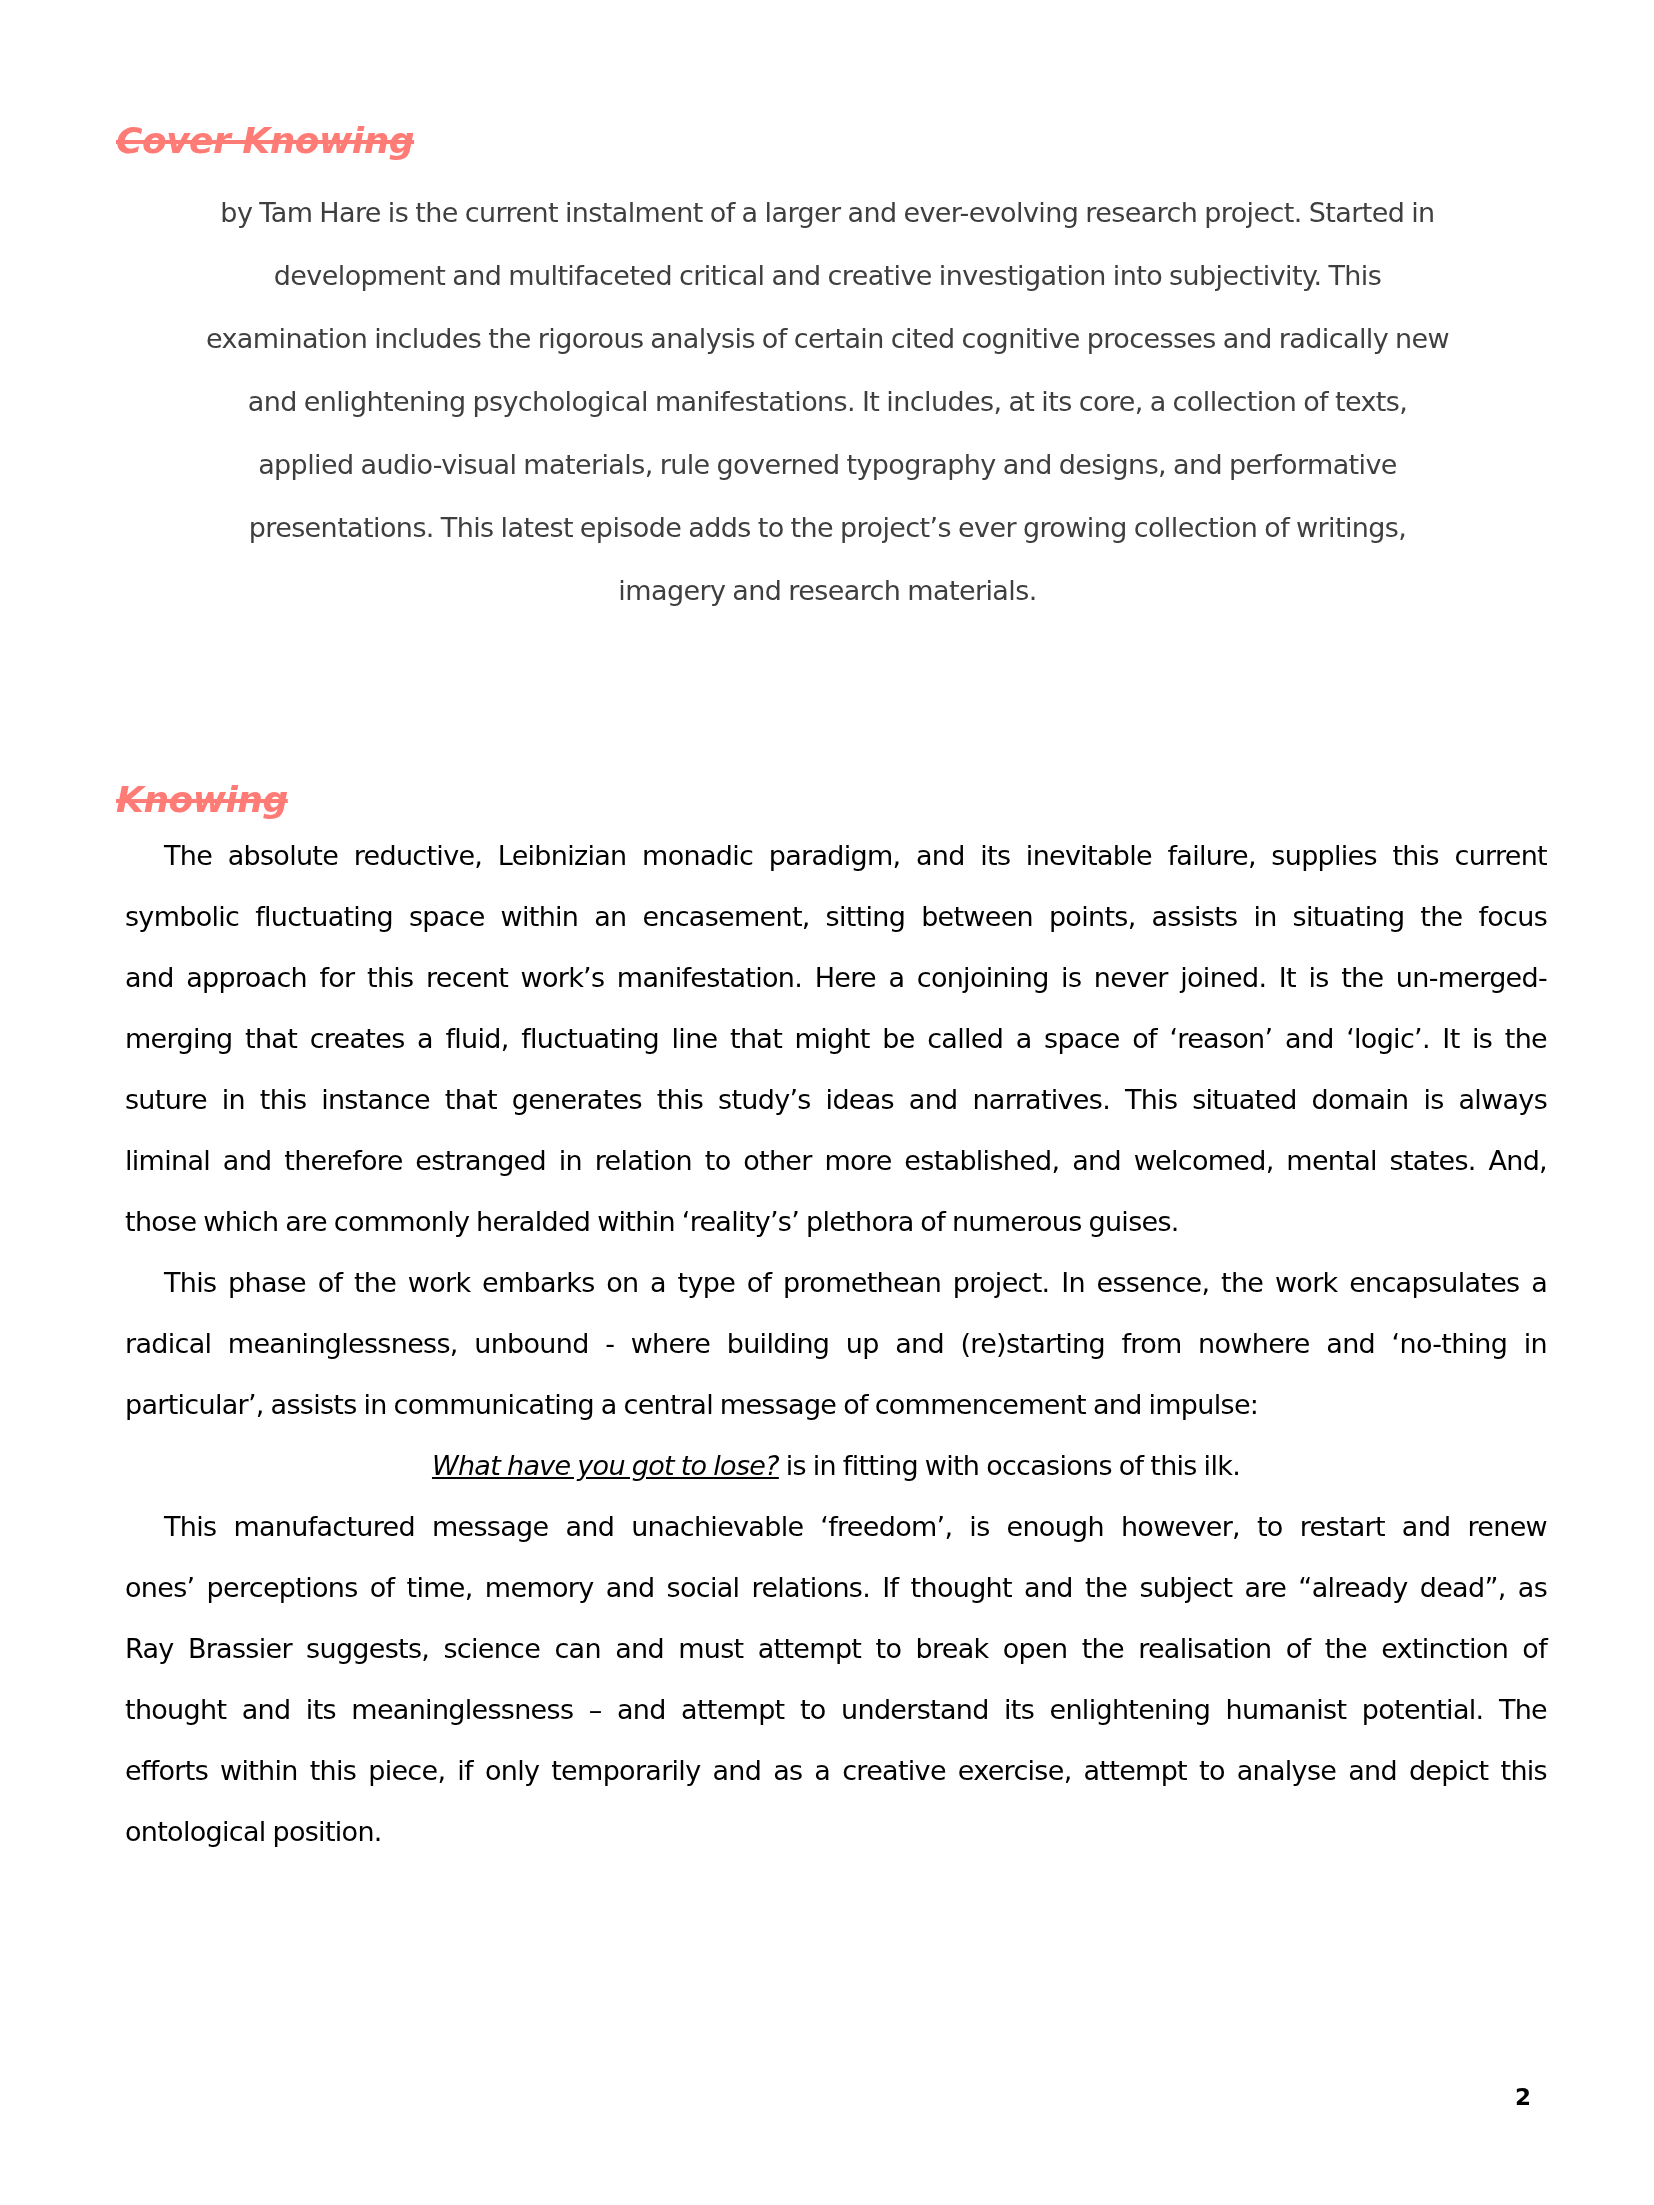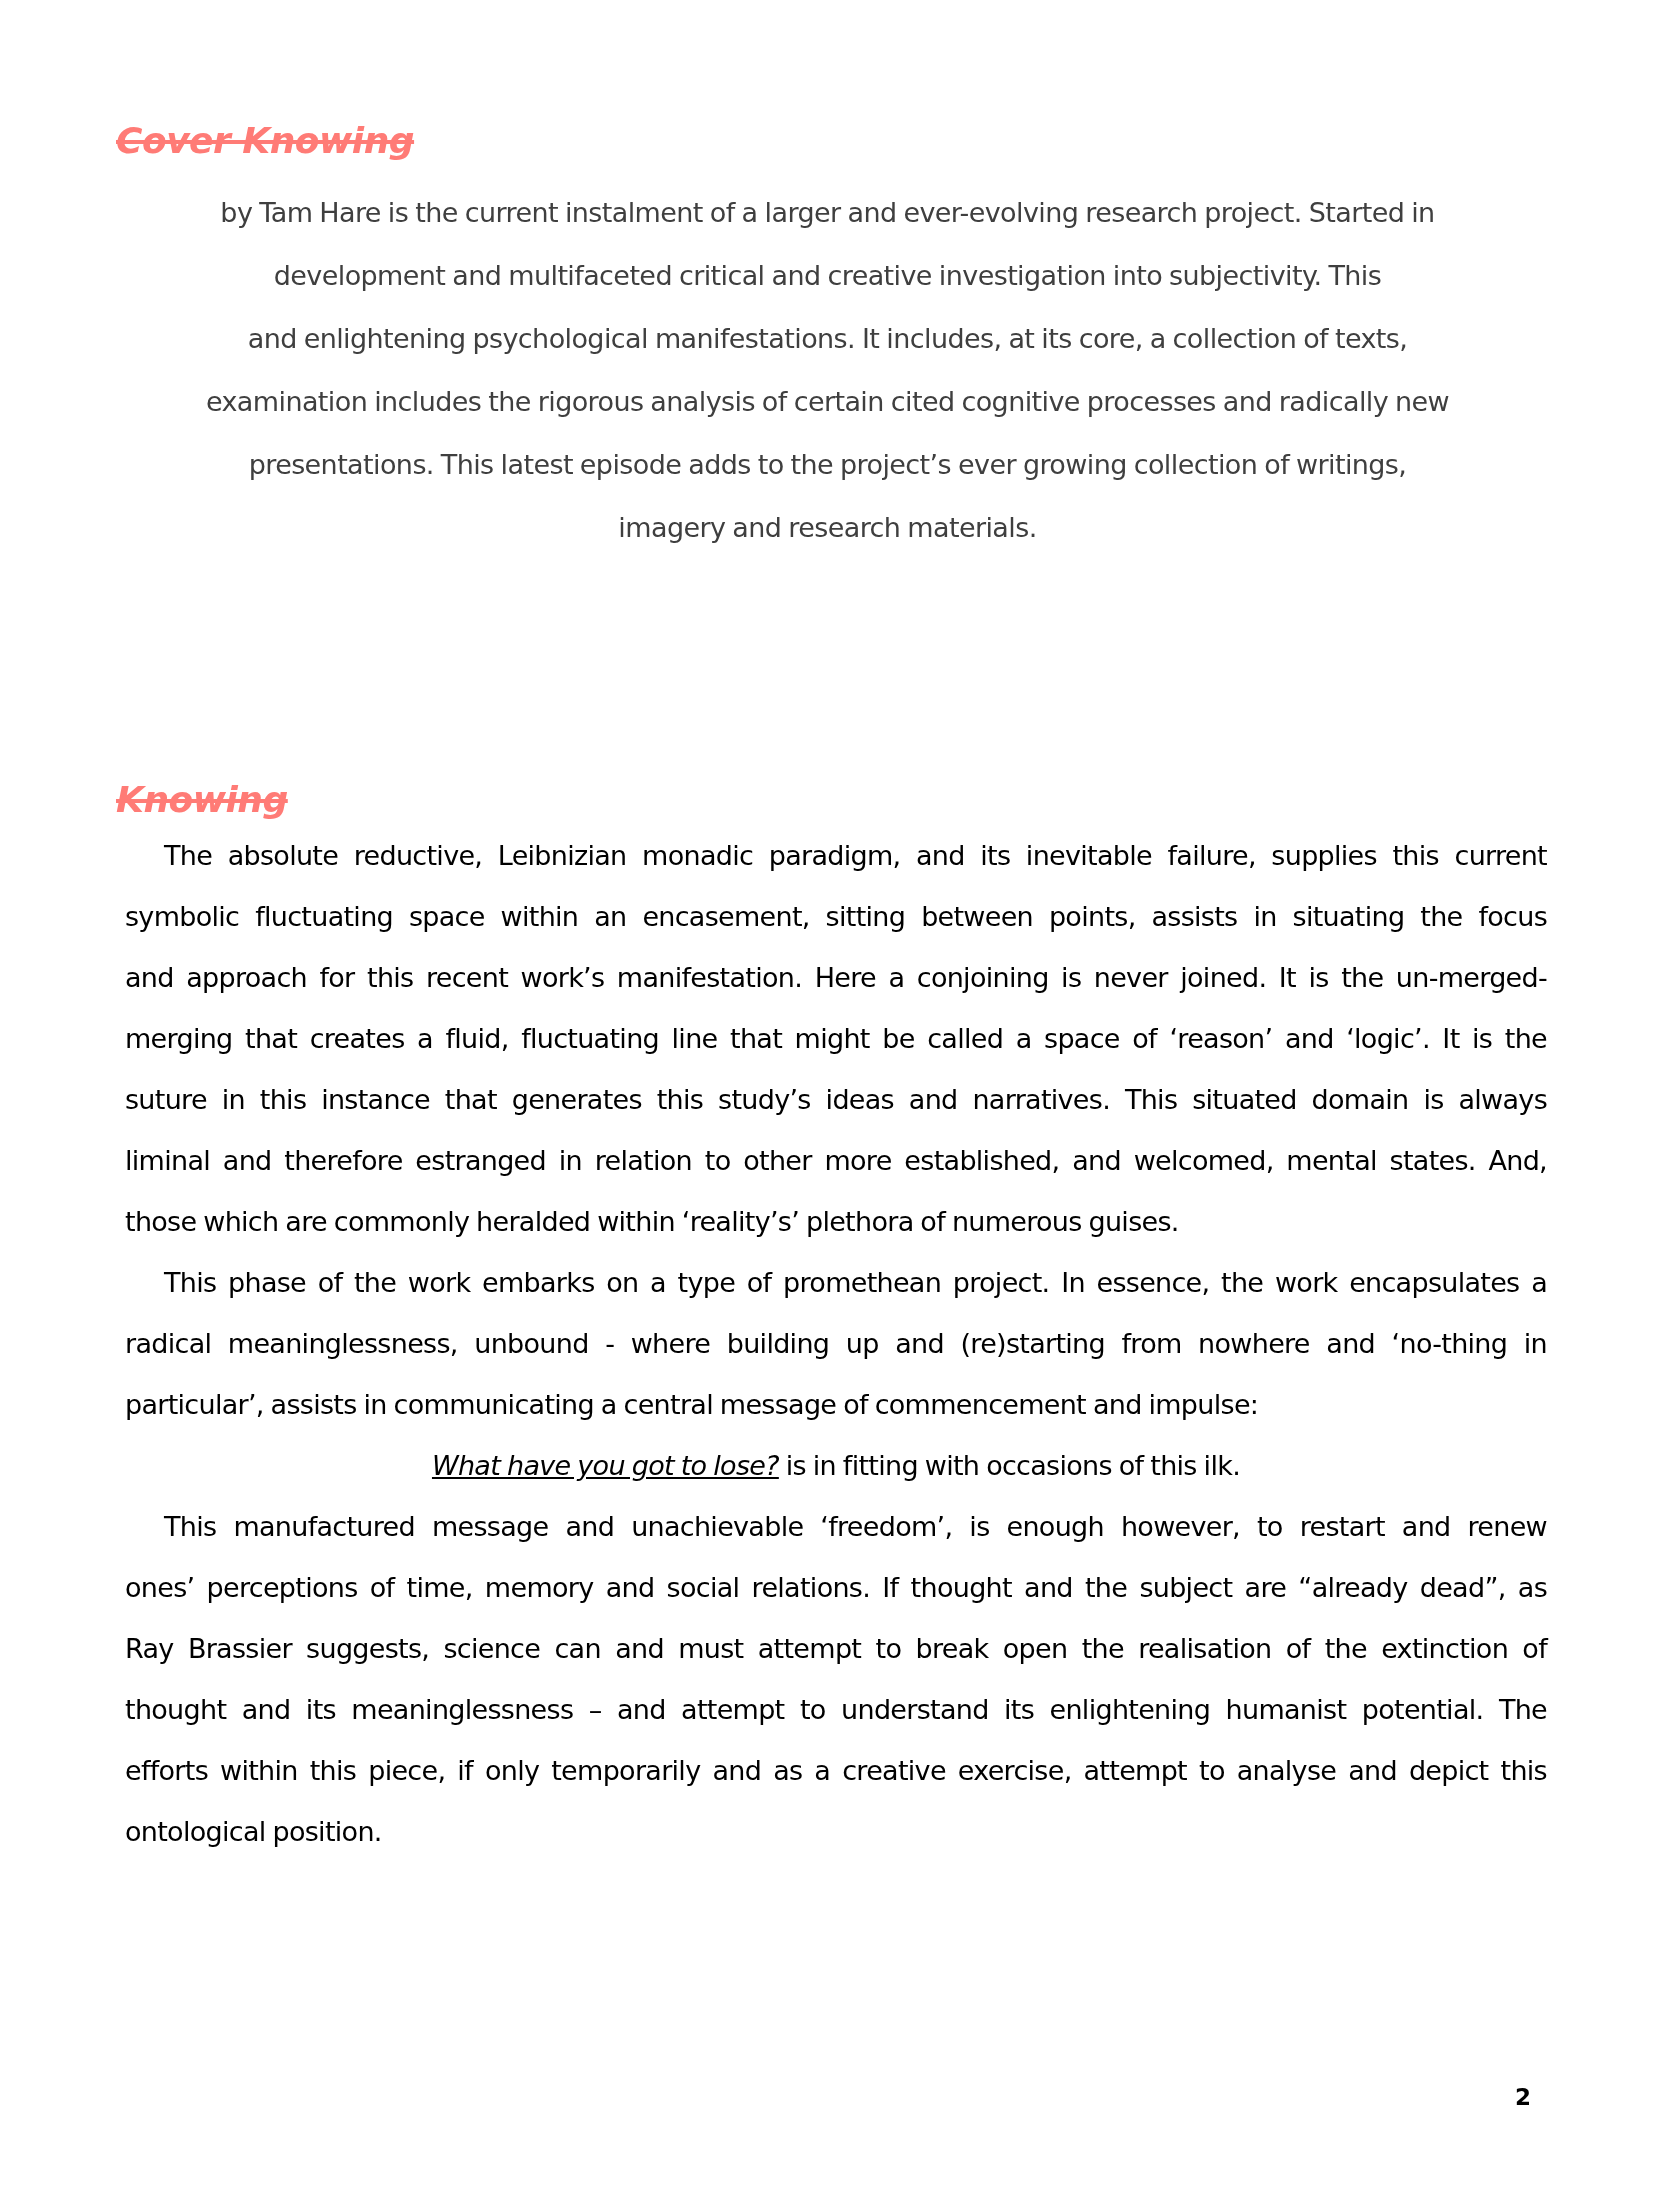--- a/index.html
+++ b/index.html
@@ -108,22 +108,23 @@
 </head>
 <body>
 
 <div class="page">
 
   <h2 class="heading heading-cover">Cover Knowing</h2>
 
   <div class="intro">
     <span class="line">by Tam Hare is the current instalment of a larger and ever-evolving research project. Started in</span>
     <span class="line">development and multifaceted critical and creative investigation into subjectivity. This</span>
+    <span class="line">examination includes the rigorous analysis of certain cited cognitive processes and radically new</span>
     <span class="line">and enlightening  psychological manifestations. It includes, at its core, a collection of texts,</span>
-    <span class="line">examination includes the rigorous analysis of certain cited cognitive processes and radically new</span>
+    <span class="line">applied audio-visual materials, rule governed typography and designs, and performative</span>
     <span class="line">presentations. This latest episode adds to the project’s ever growing collection of writings,</span>
     <span class="line">imagery and research materials.</span>
   </div>
 
   <h2 class="heading heading-before">Knowing</h2>
 
   <div class="body-text">
     <div>
       <span class="line indent">The absolute reductive, Leibnizian monadic paradigm, and its inevitable failure, supplies this current</span>
       <span class="line">symbolic fluctuating space within an encasement, sitting between points, assists in situating the focus</span>

